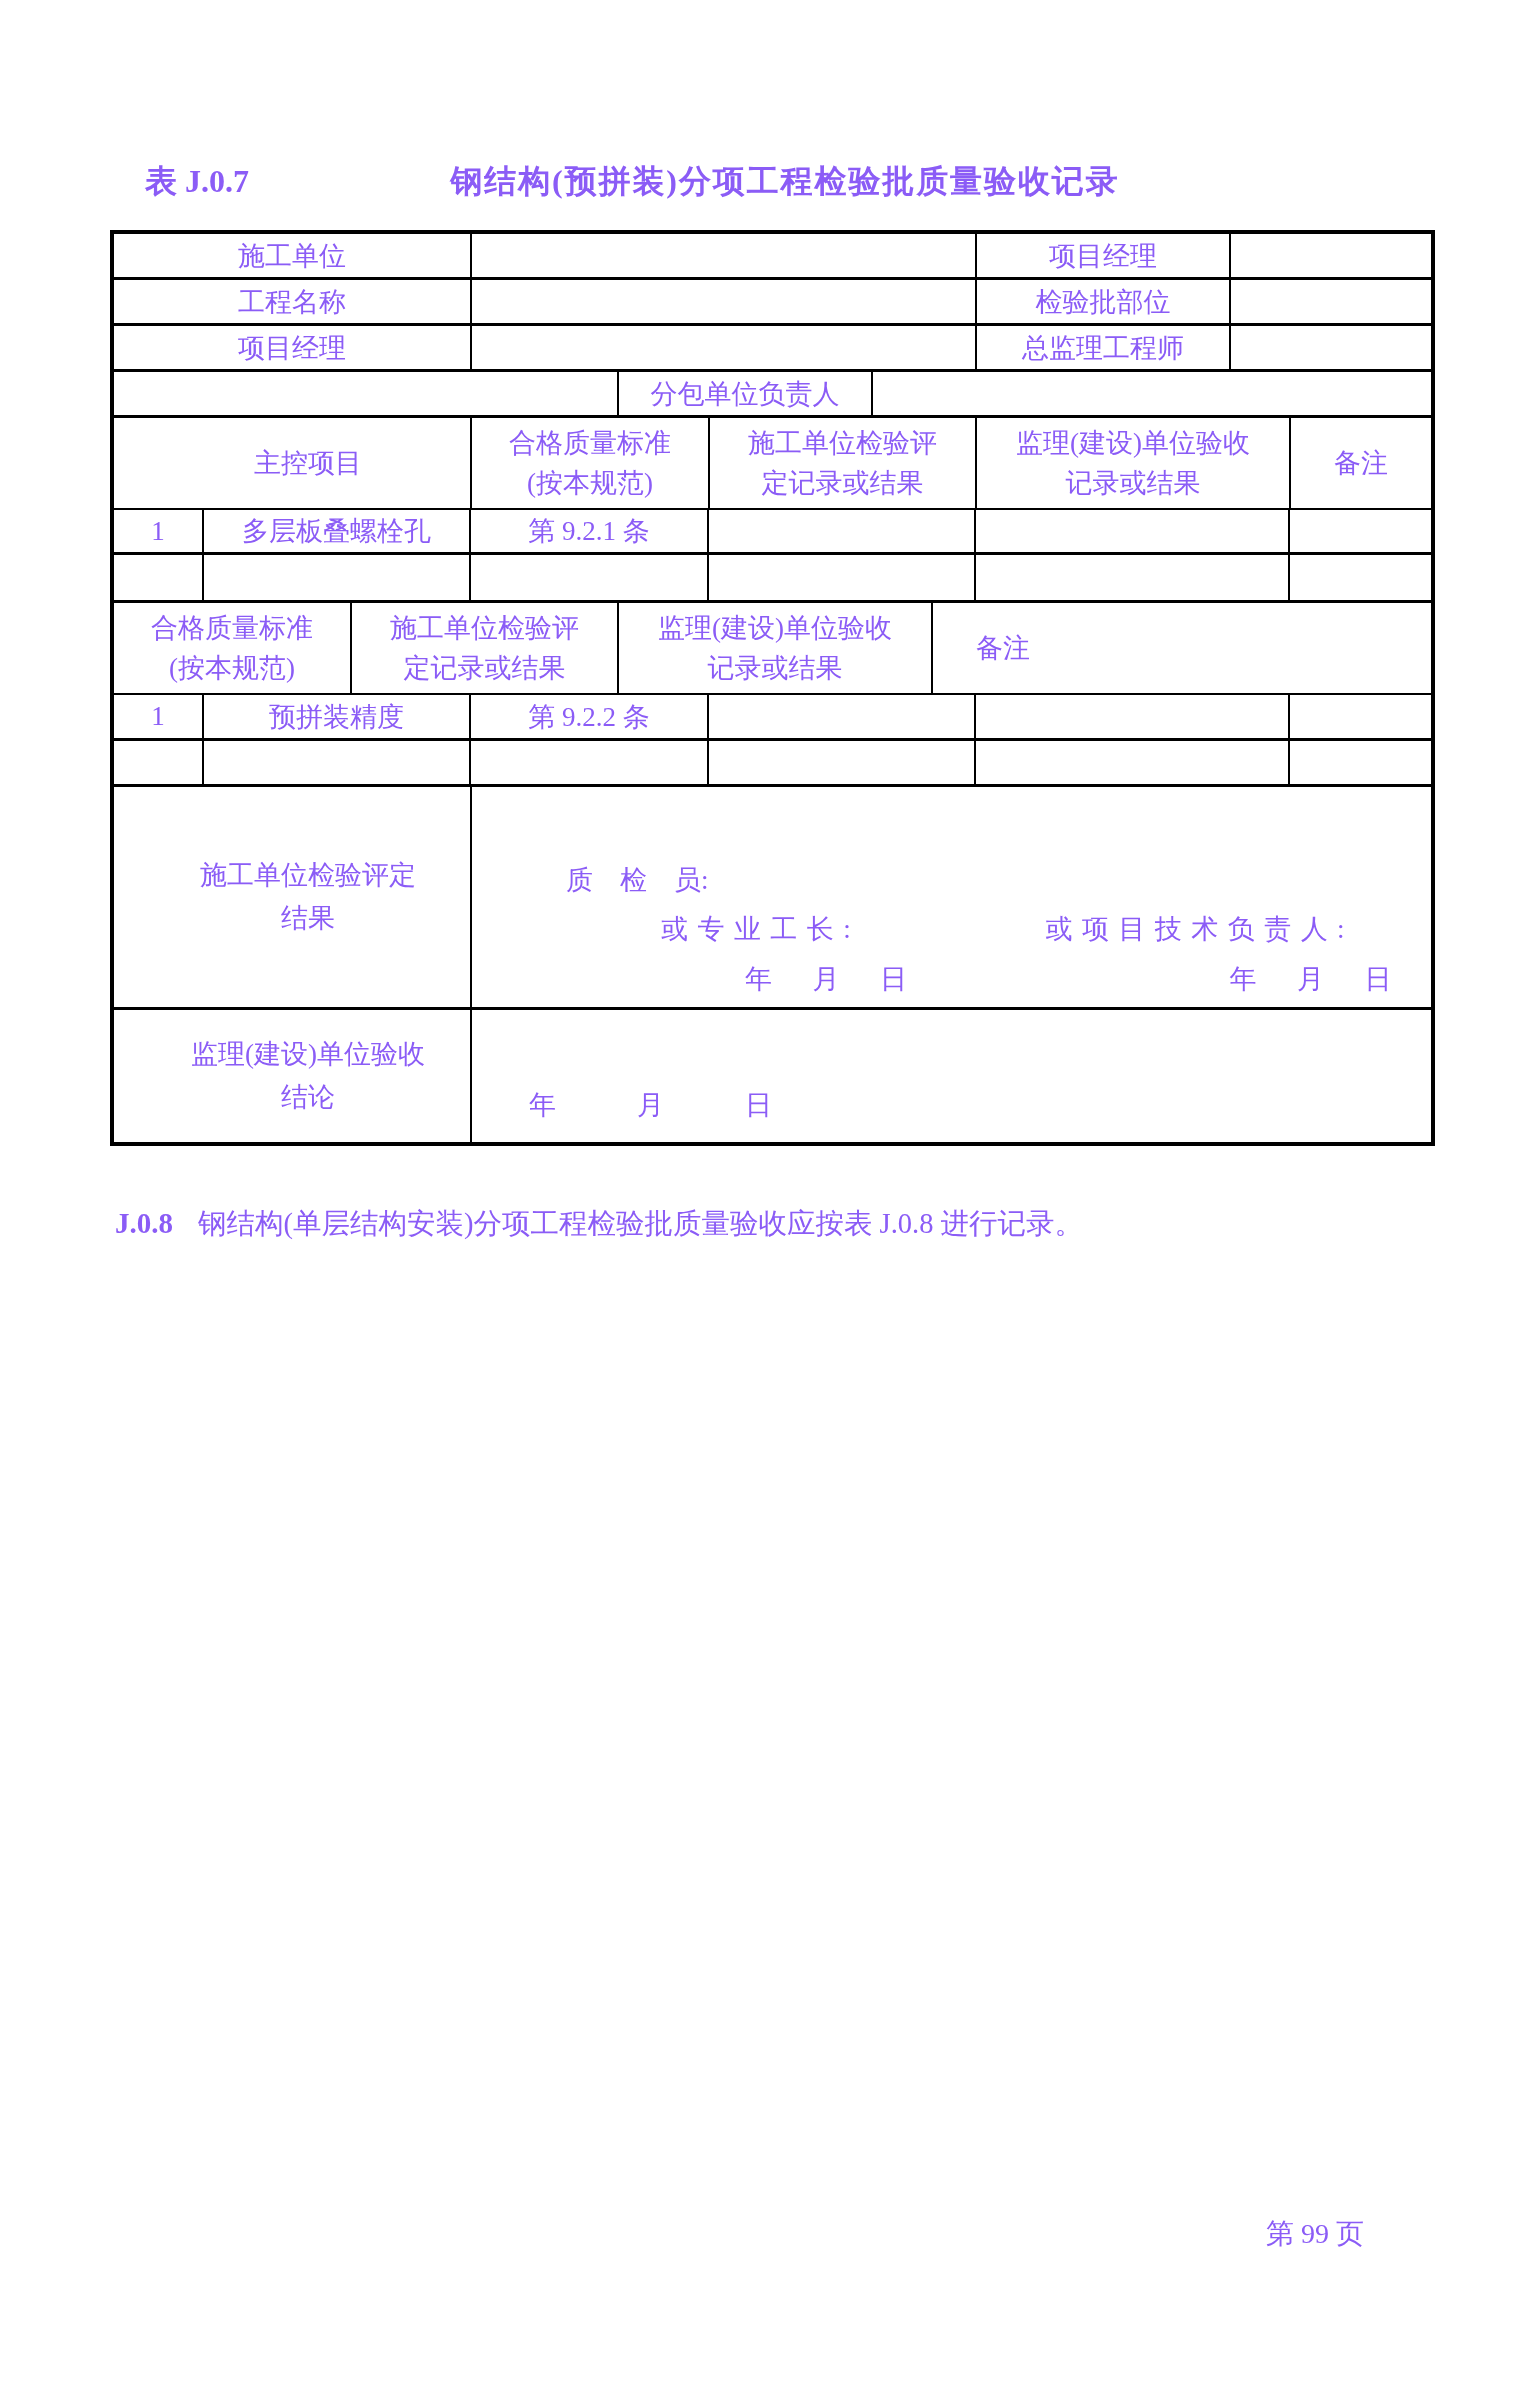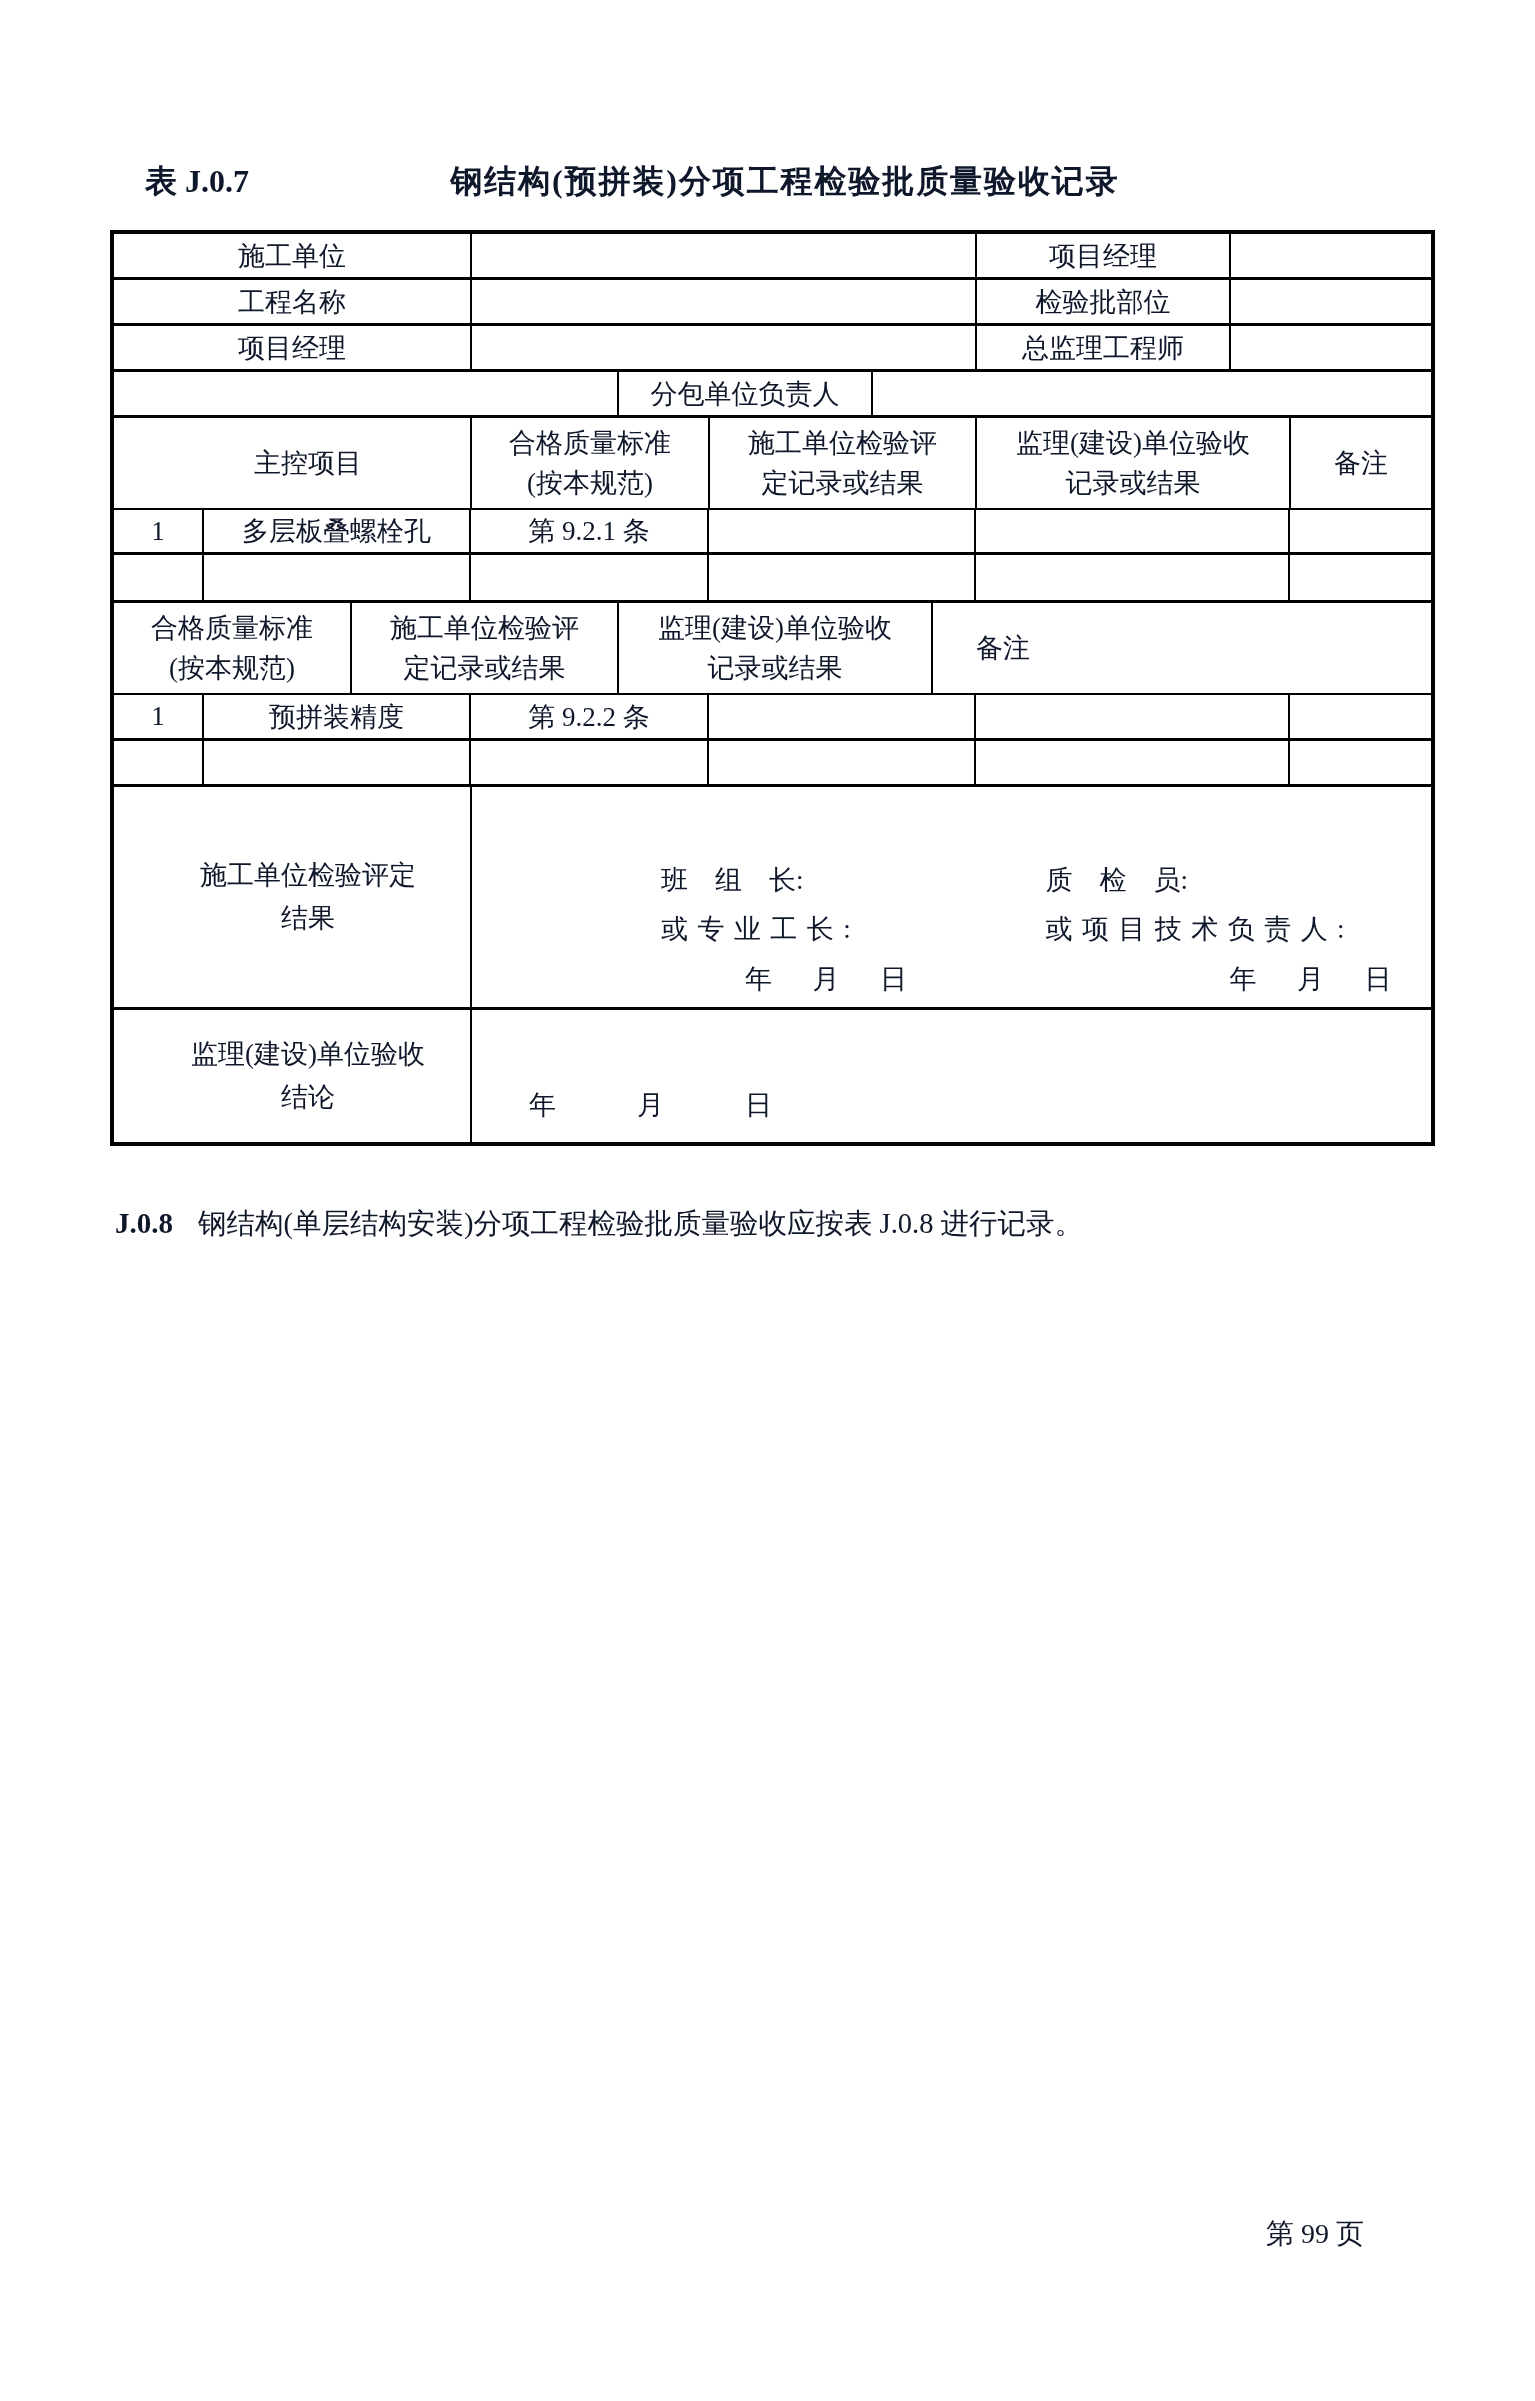--- a/index.html
+++ b/index.html
@@ -1,17 +1,17 @@
 <!DOCTYPE html>
 <html style="font-size:10px"><head>
 <meta charset="utf-8">
 <style>
   html,body{margin:0;padding:0;background:#e8e8e8;}
   .sheet{
-    position:relative;width:1535px;height:2401px;background:#ffffff;color:#0f172a;
+    position:relative;width:1535px;height:2401px;background:#ffffff;color:#8b5cf6;
     font-family:"Liberation Serif","DejaVu Serif",serif;font-size:27px;margin:0 auto;
   }
   
   .title-row{position:absolute;top:160px;left:145px;width:1176px;display:flex;align-items:baseline;}
   .t-label{font-weight:bold;font-size:32px;white-space:pre;}
   .t-title{flex:1;text-align:center;font-weight:bold;font-size:32px;letter-spacing:1.9px;}
   
   .qtable{position:absolute;left:110px;top:230px;width:1325px;border:4.3px solid #000;box-sizing:border-box;}
   .trow{display:flex;border-bottom:3.7px solid #000;box-sizing:border-box;}
   .trow.thin{border-bottom-width:2.5px;}
@@ -146,21 +146,20 @@
       <div class="cell w-con"></div>
       <div class="cell w-sup"></div>
       <div class="cell w-rem last"></div>
     </div>
 
     <div class="trow h-r361">
       <div class="cell w-cat lbl">施工单位检验评定
 结果</div>
       <div class="cell w-body last so-body">
         <div class="so-line">
-          <span class="so-l">班　组　长:</span>
           <span class="so-r">质　检　员:</span>
         </div>
         <div class="so-line ls35">
           <span class="so-l">或专业工长:</span>
           <span class="so-r">或项目技术负责人:</span>
         </div>
         <div class="so-line date">
           <span class="so-l">年　月　日</span>
           <span class="so-r">年　月　日</span>
         </div>

